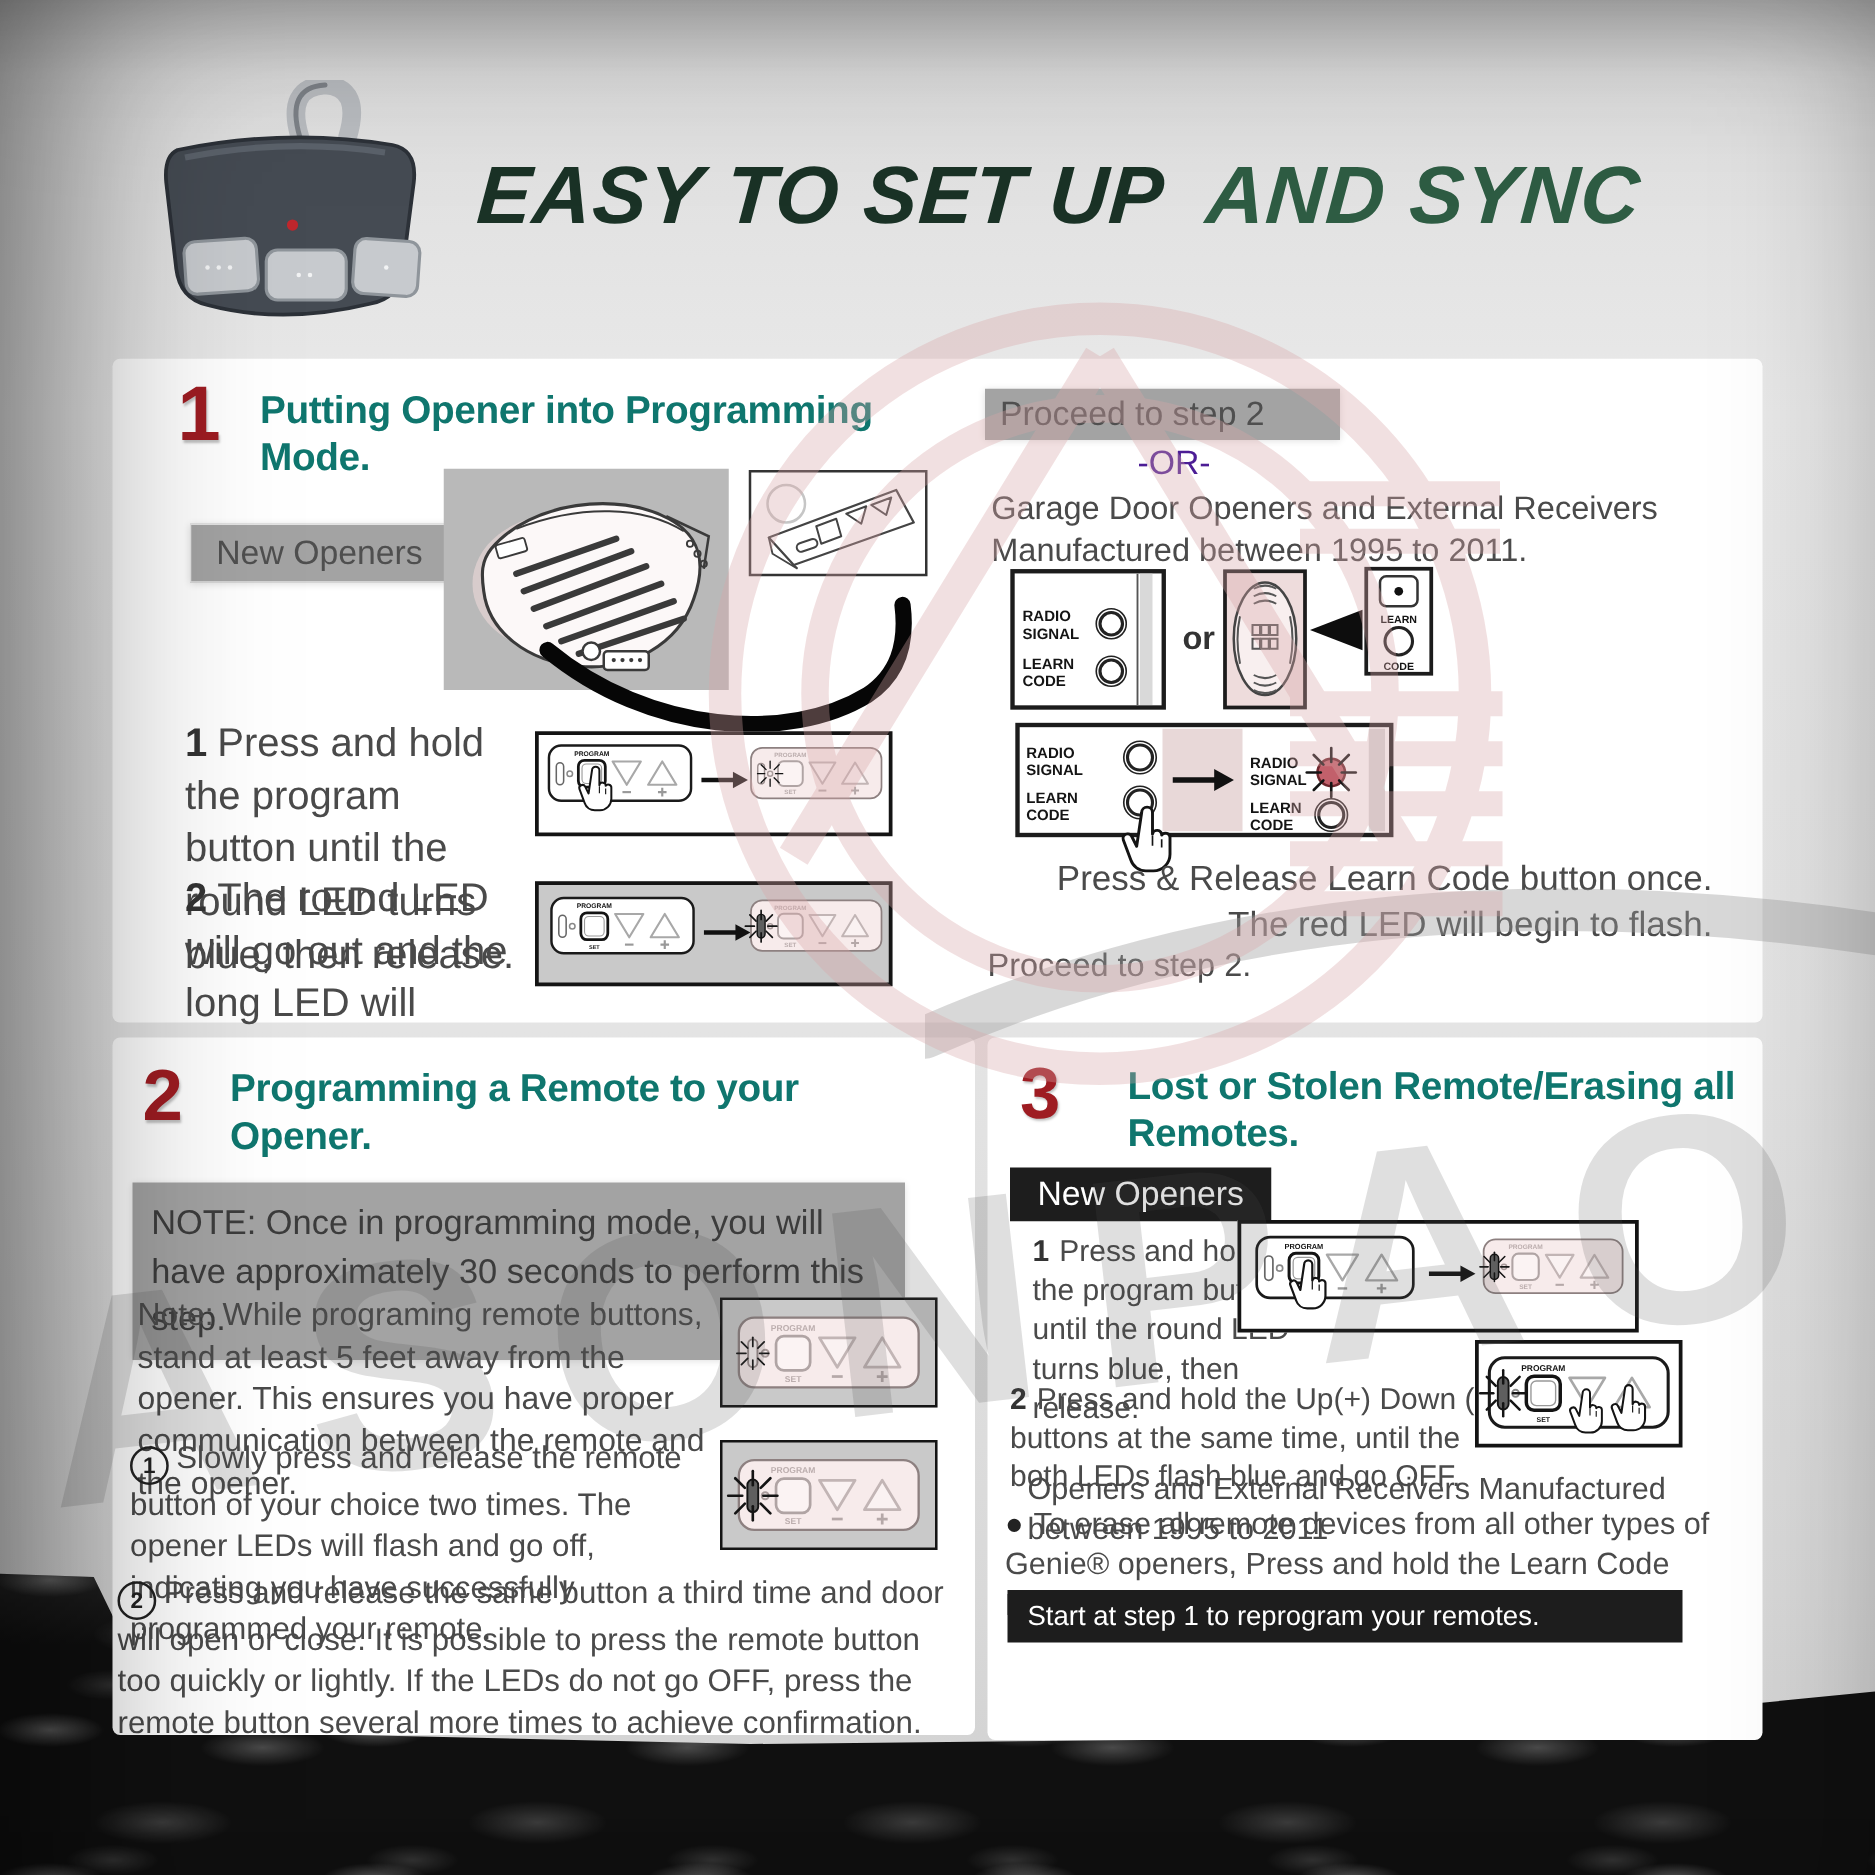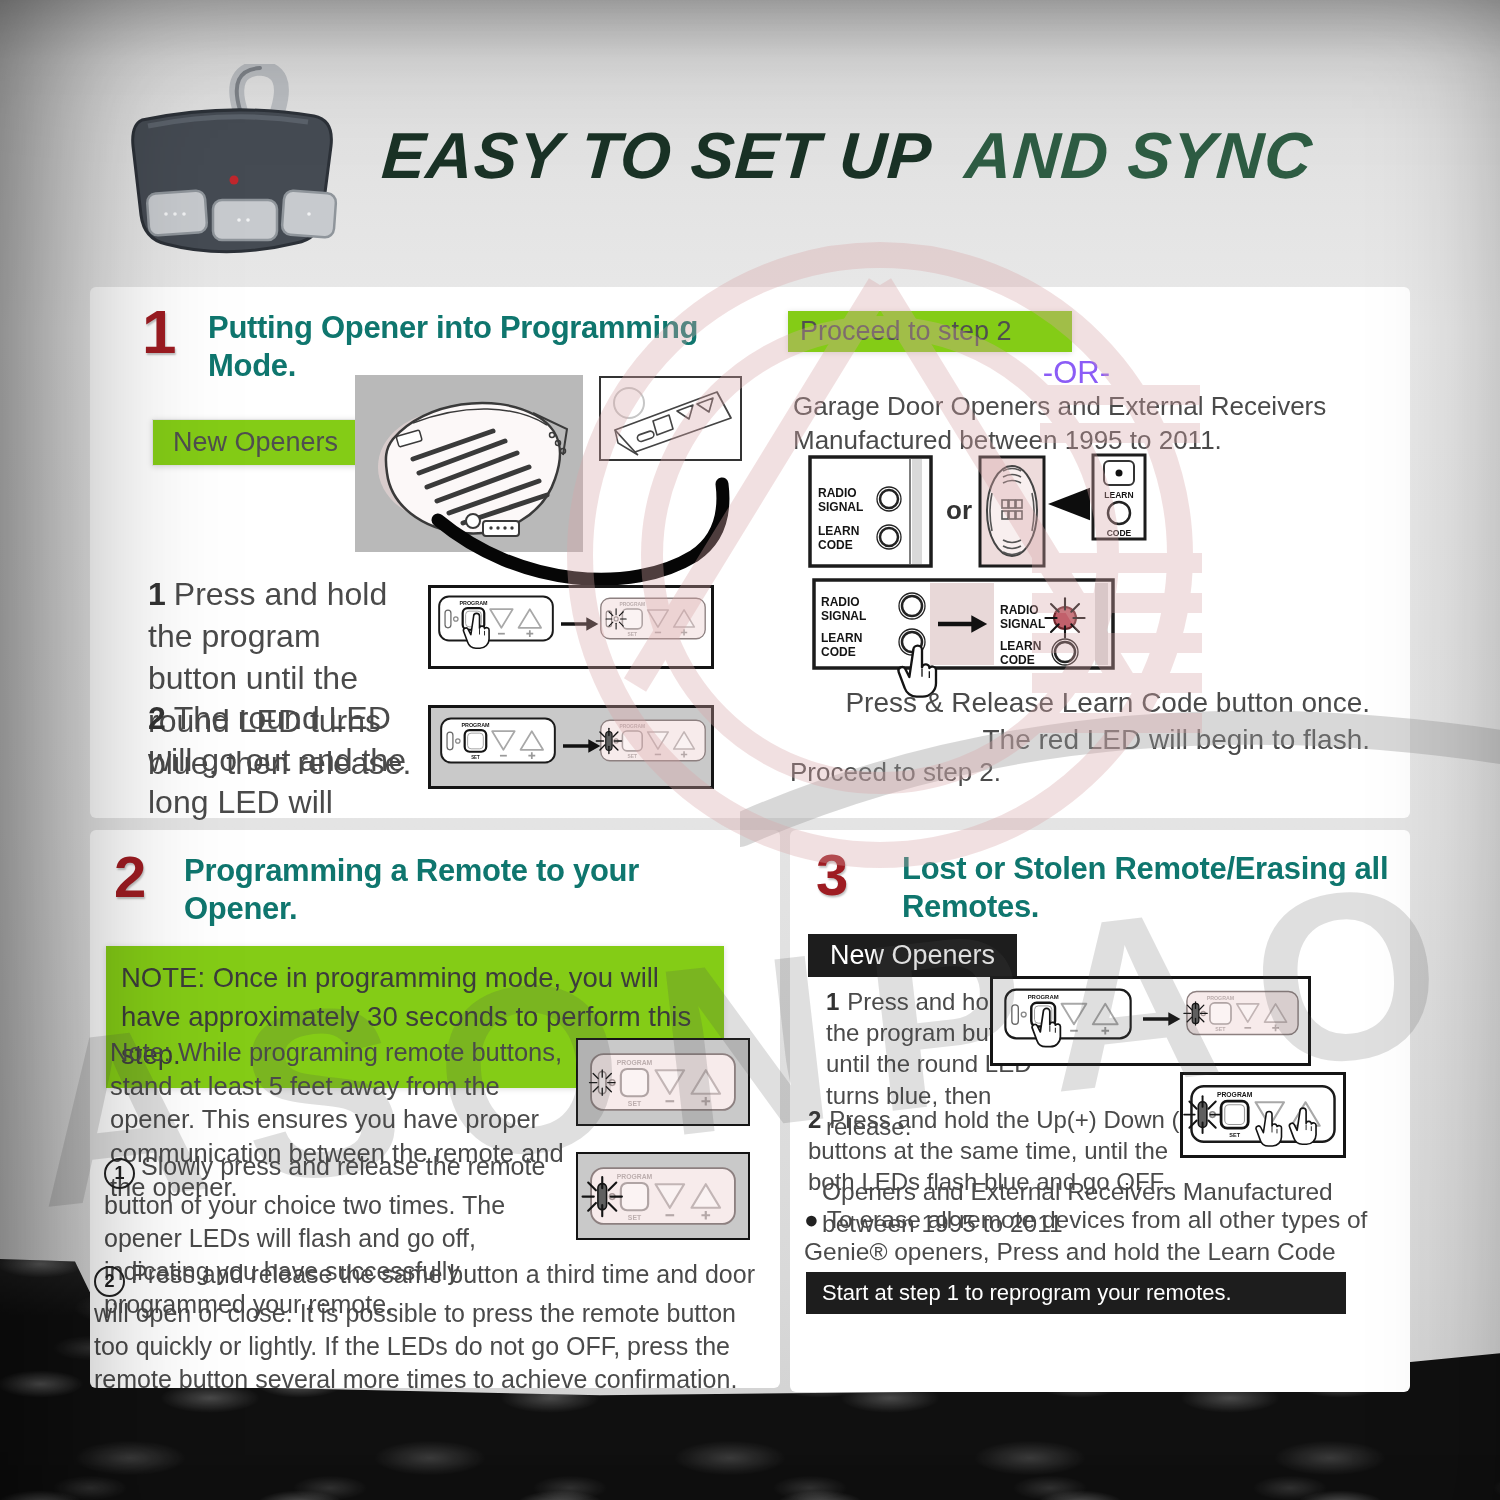--- a/index.html
+++ b/index.html
@@ -33,21 +33,21 @@
   .title .t2{color:#2e5c43;}
   
   .panel{position:absolute;background:#fff;border-radius:6px;z-index:10;}
   #p1{left:90px;top:287px;width:1320px;height:531px;}
   #p2{left:90px;top:830px;width:690px;height:558px;}
   #p3{left:790px;top:830px;width:620px;height:562px;}
   .pnum{position:absolute;font-weight:bold;color:#9e1c22;line-height:1;text-shadow:1px 2px 2px rgba(0,0,0,.25);}
   .phead{position:absolute;font-weight:bold;color:#0f766e;font-size:31px;line-height:1.22;letter-spacing:-.3px;}
   .body-t{position:absolute;color:#4a4a4a;font-size:32px;line-height:1.32;}
   .snum{font-weight:bold;color:#333;margin-right:8px;}
-  .whitebox{position:absolute;background:#84cc16;box-shadow:0 1px 6px rgba(0,0,0,.14);color:#4f4f4f;}
+  .whitebox{position:absolute;background:#a3a3a3;box-shadow:0 1px 6px rgba(0,0,0,.14);color:#4f4f4f;}
   .blackbox{position:absolute;background:#1d1d1d;color:#fff;}
   .diag{position:absolute;}
   .diag svg{position:absolute;overflow:visible;}
   .lbl{font-size:11px;font-weight:bold;fill:#141414;}
   .lblf{font-size:11px;font-weight:bold;fill:#bcaeae;}
   .circ{display:inline-block;width:27px;height:27px;border:2.5px solid #222;border-radius:50%;
     text-align:center;line-height:27px;font-size:18px;font-weight:bold;color:#222;margin-right:6px;vertical-align:-4px;}
   .bullet{color:#222;margin-right:8px;}
 </style>
 </head>
@@ -213,21 +213,21 @@
       <svg style="left:168px;top:10px;" width="108" height="45" viewBox="0 0 240 100">
         <use href="#cpB"></use>
         <text class="lblf" x="74" y="22" text-anchor="middle">PROGRAM</text>
         <text class="lblf" x="74" y="88" text-anchor="middle">SET</text>
         <use href="#pillOn"></use>
         <use href="#flash" x="-8" y="21" width="60" height="60"></use>
       </svg>
     </div>
 
     <div class="whitebox" style="left:698px;top:24px;padding:5px 60px 5px 12px;font-size:27px;">Proceed to step 2</div>
-    <div class="body-t" style="left:820px;top:66px;width:200px;text-align:right;font-size:31px;color:#8b5cf6;">-OR-</div>
+    <div class="body-t" style="left:820px;top:66px;width:200px;text-align:left;font-size:27px;color:#4c1d95;">-OR-</div>
     <div class="body-t" style="left:703px;top:102px;width:600px;font-size:26px;">Garage Door Openers and External Receivers Manufactured between 1995 to 2011.</div>
 
     <div class="diag" style="left:718px;top:168px;width:640px;height:120px;">
       <svg style="left:0;top:0;" width="125" height="113" viewBox="0 0 125 113">
         <rect x="2" y="2" width="121" height="109" fill="#fff" stroke="#1c1c1c" stroke-width="3.5"></rect>
         <rect x="104" y="4" width="10" height="105" fill="#d9d9d9"></rect>
         <line x1="102" y1="4" x2="102" y2="109" stroke="#555" stroke-width="1.5"></line>
         <text class="lbl" x="10" y="42" style="font-size:12px">RADIO</text>
         <text class="lbl" x="10" y="56" style="font-size:12px">SIGNAL</text>
         <text class="lbl" x="10" y="80" style="font-size:12px">LEARN</text>

